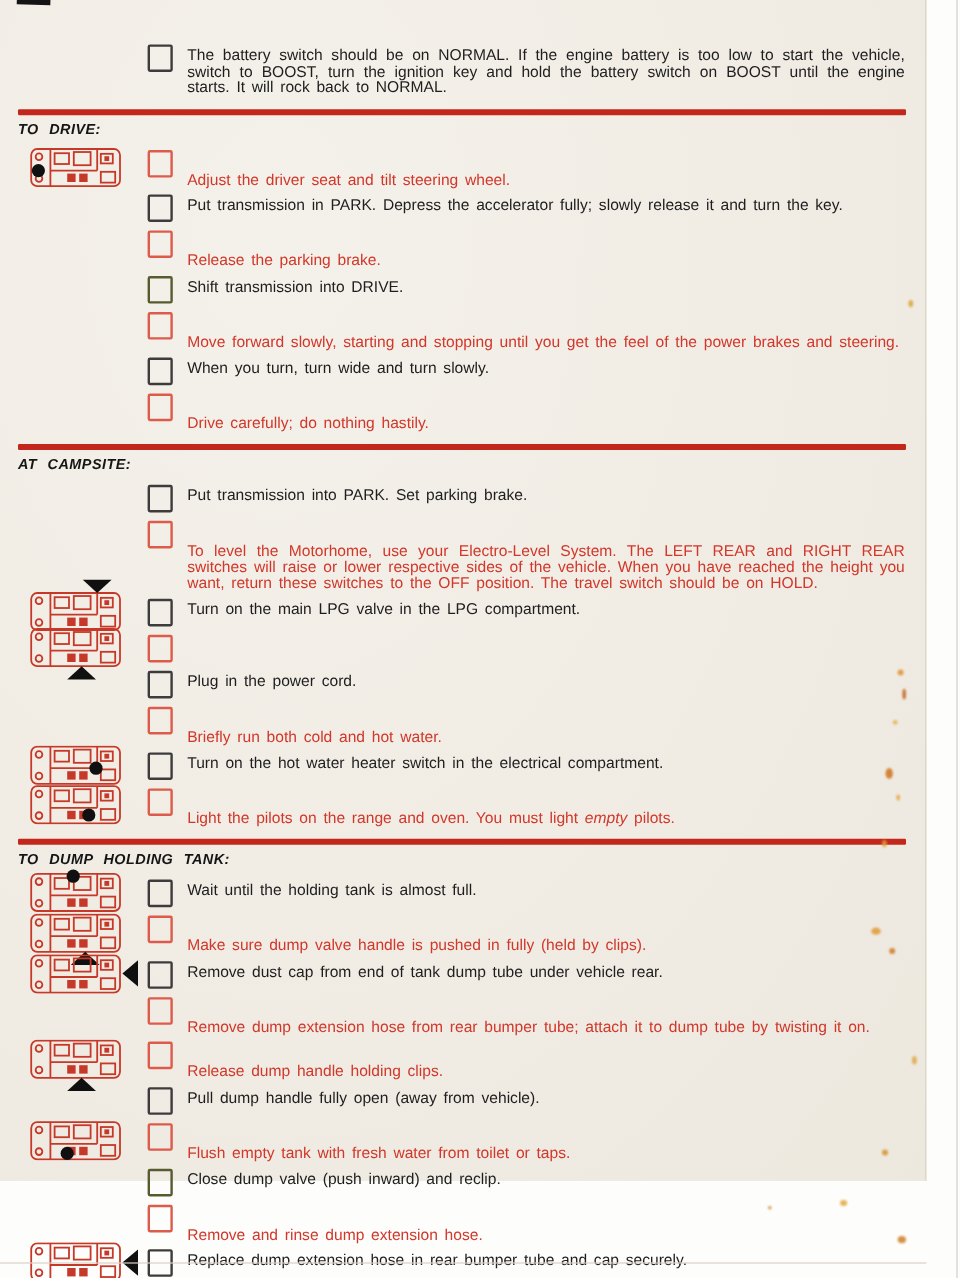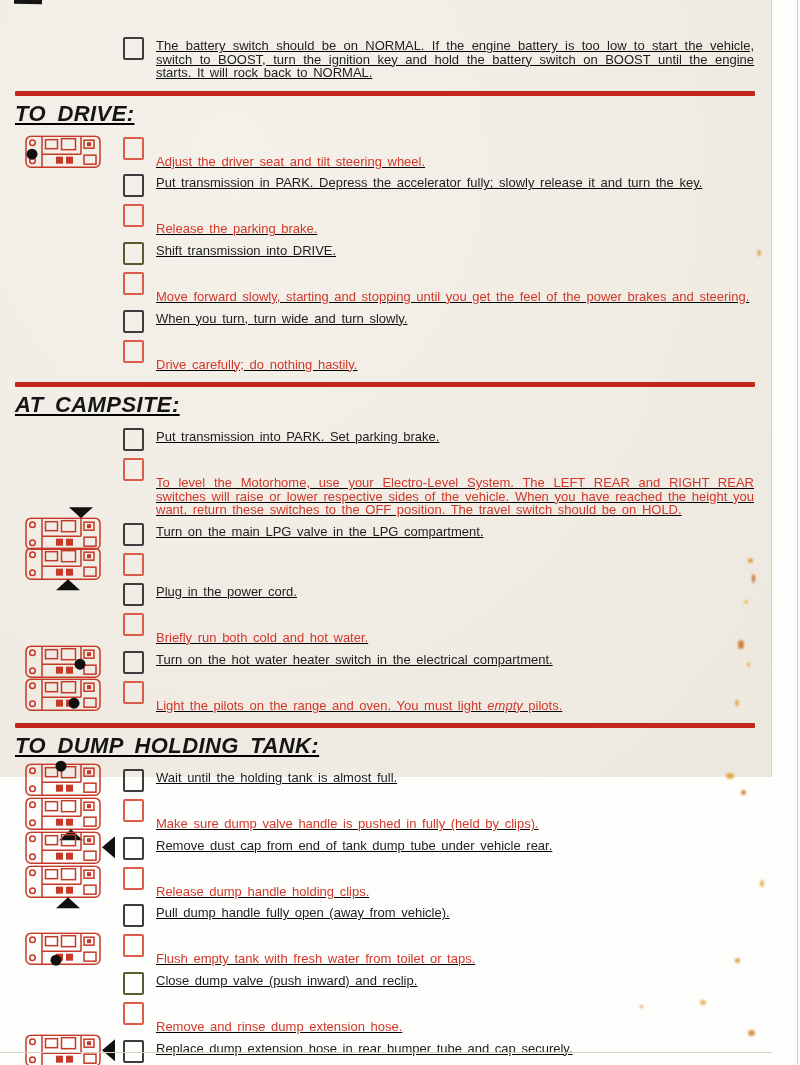--- a/index.html
+++ b/index.html
@@ -1,31 +1,31 @@
 <!DOCTYPE html>
 <html><head>
 <meta charset="utf-8">
 <style>
   * { margin:0; padding:0; box-sizing:border-box; }
   html,body { width:800px; height:1065px; background:#fdfdfb; overflow:hidden;
               font-family:"Liberation Sans","DejaVu Sans",sans-serif; }
-  .paper { position:absolute; left:0; top:0; width:772px; height:777px;
+  .paper { position:absolute; left:0; top:0; width:772px; height:984px;
            background:#f1eee6;
            background-image:radial-gradient(ellipse at 30% 20%, #f4f1ea 0%, #f0ece4 60%, #ece8de 100%);
-           border-right:1px solid #d8d2c2;text-decoration:underline; }
+           border-right:1px solid #d8d2c2; }
   .scanbed-line { position:absolute; right:2px; top:0; width:1px; height:1065px; background:#cfcfcb; }
   .corner-mark { position:absolute; left:14px; top:-1px; width:28px; height:5px;
                  background:#141414; transform:rotate(1.5deg); }
   .bottom-crease { position:absolute; left:0; top:1052px; width:772px; height:1px; background:#d9d3c5; }
 
   .content { position:relative; padding-top:37px; }
 
   .rule { height:5px; background:#c3261a; margin:11px 0 5px 15px; width:740px; border-radius:1px; }
 
-  .section-title { font-size:22px; font-weight:bold; font-style:italic; color:#151515;
+  .section-title { font-size:12px; font-weight:bold; font-style:italic; color:#151515;
                    letter-spacing:.4px; word-spacing:5px; margin:3px 0 10px 15px; }
 
   .row { position:relative; display:flex; align-items:flex-start;
          padding-left:123px; margin-bottom:6px; min-height:24px; }
   .row .box { flex:0 0 21px; height:23px; border:2px solid #3c3c3c; border-radius:2px;
               margin-top:0; background:transparent; }
   .row.red .box { border-color:#dd5b4b; }
   .row.box-olive .box { border-color:#585a30; }
   .row .txt { margin-left:12px; max-width:598px; font-size:13px; line-height:13.6px;
               text-align:justify; word-spacing:2px; padding-top:2px; color:#1e1e1e; }
@@ -248,20 +248,25 @@
     <span class="icon-wrap">
                 <svg viewBox="0 0 76 33" class="rv">
                   <use href="#rv-plan"></use>
                 </svg>
                 <span class="m-tri-left"></span>
               </span>
     <span class="box"></span>
     <span class="txt">Remove dust cap from end of tank dump tube under vehicle rear.</span>
   </div>
 
+  <div class="row red">
+
+    <span class="box"></span>
+    <span class="txt">Remove dump extension hose from rear bumper tube; attach it to dump tube by twisting it on.</span>
+  </div>
 
 
   <div class="row red">
     <span class="icon-wrap">
                 <svg viewBox="0 0 76 33" class="rv">
                   <use href="#rv-plan"></use>
                 </svg>
                 <span class="m-tri-up" style="left: 57%;"></span>
               </span>
     <span class="box"></span>

